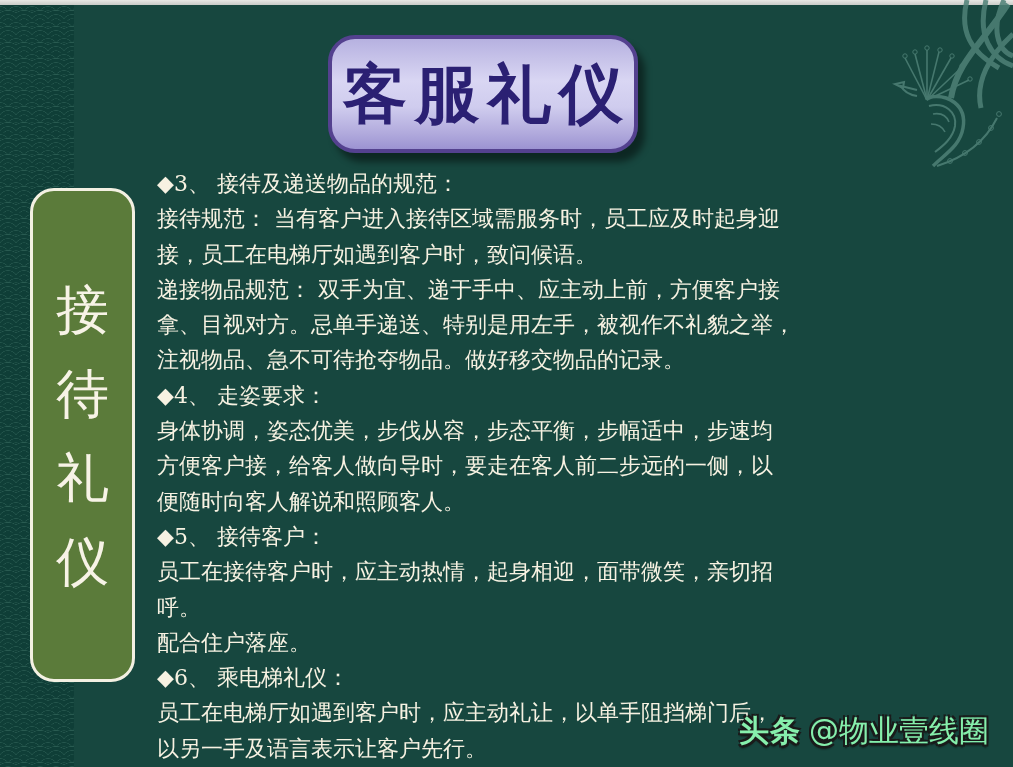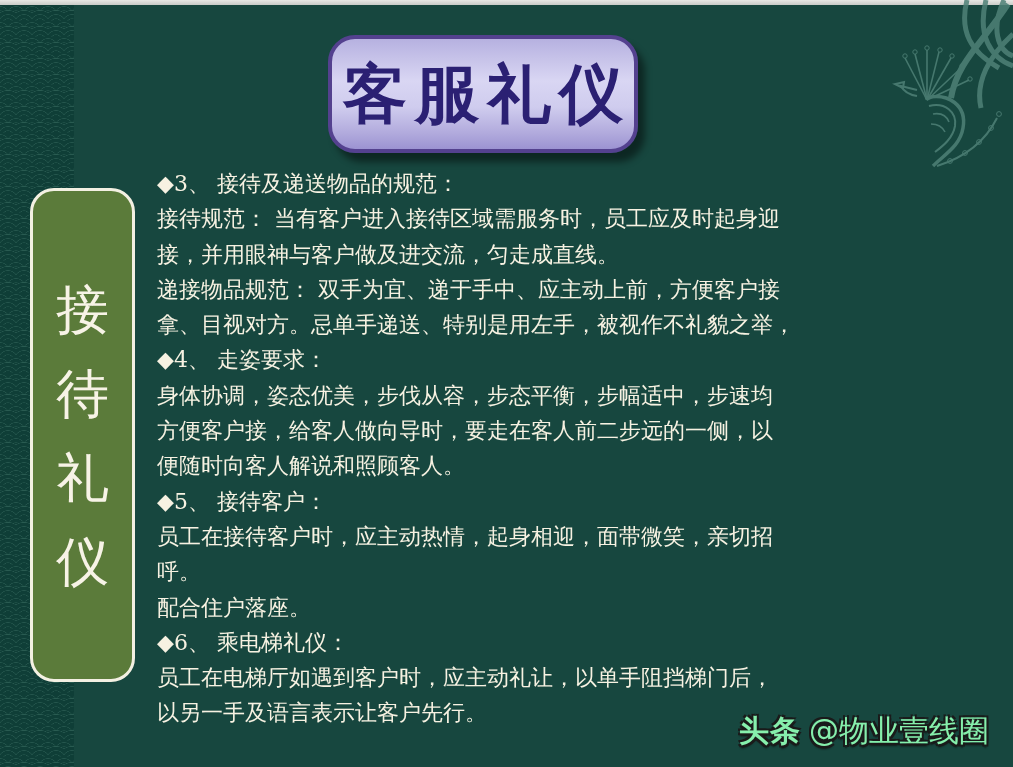--- a/index.html
+++ b/index.html
@@ -111,23 +111,24 @@
   <div class="sidetab">
     <span>接</span>
     <span>待</span>
     <span>礼</span>
     <span>仪</span>
   </div>
 
   <div class="bodytext">
     <div class="line">◆3、 接待及递送物品的规范：</div>
     <div class="line">接待规范： 当有客户进入接待区域需服务时，员工应及时起身迎</div>
-    <div class="line">接，并用眼神与客户做及进交流，匀走成直线。</div>
+    <div class="line">接，员工在电梯厅如遇到客户时，致问候语。</div>
     <div class="line">递接物品规范： 双手为宜、递于手中、应主动上前，方便客户接</div>
     <div class="line">拿、目视对方。忌单手递送、特别是用左手，被视作不礼貌之举，</div>
+    <div class="line">注视物品、急不可待抢夺物品。做好移交物品的记录。</div>
     <div class="line">◆4、 走姿要求：</div>
     <div class="line">身体协调，姿态优美，步伐从容，步态平衡，步幅适中，步速均</div>
     <div class="line">方便客户接，给客人做向导时，要走在客人前二步远的一侧，以</div>
     <div class="line">便随时向客人解说和照顾客人。</div>
     <div class="line">◆5、 接待客户：</div>
     <div class="line">员工在接待客户时，应主动热情，起身相迎，面带微笑，亲切招</div>
     <div class="line">呼。</div>
     <div class="line">配合住户落座。</div>
     <div class="line">◆6、 乘电梯礼仪：</div>
     <div class="line">员工在电梯厅如遇到客户时，应主动礼让，以单手阻挡梯门后，</div>

